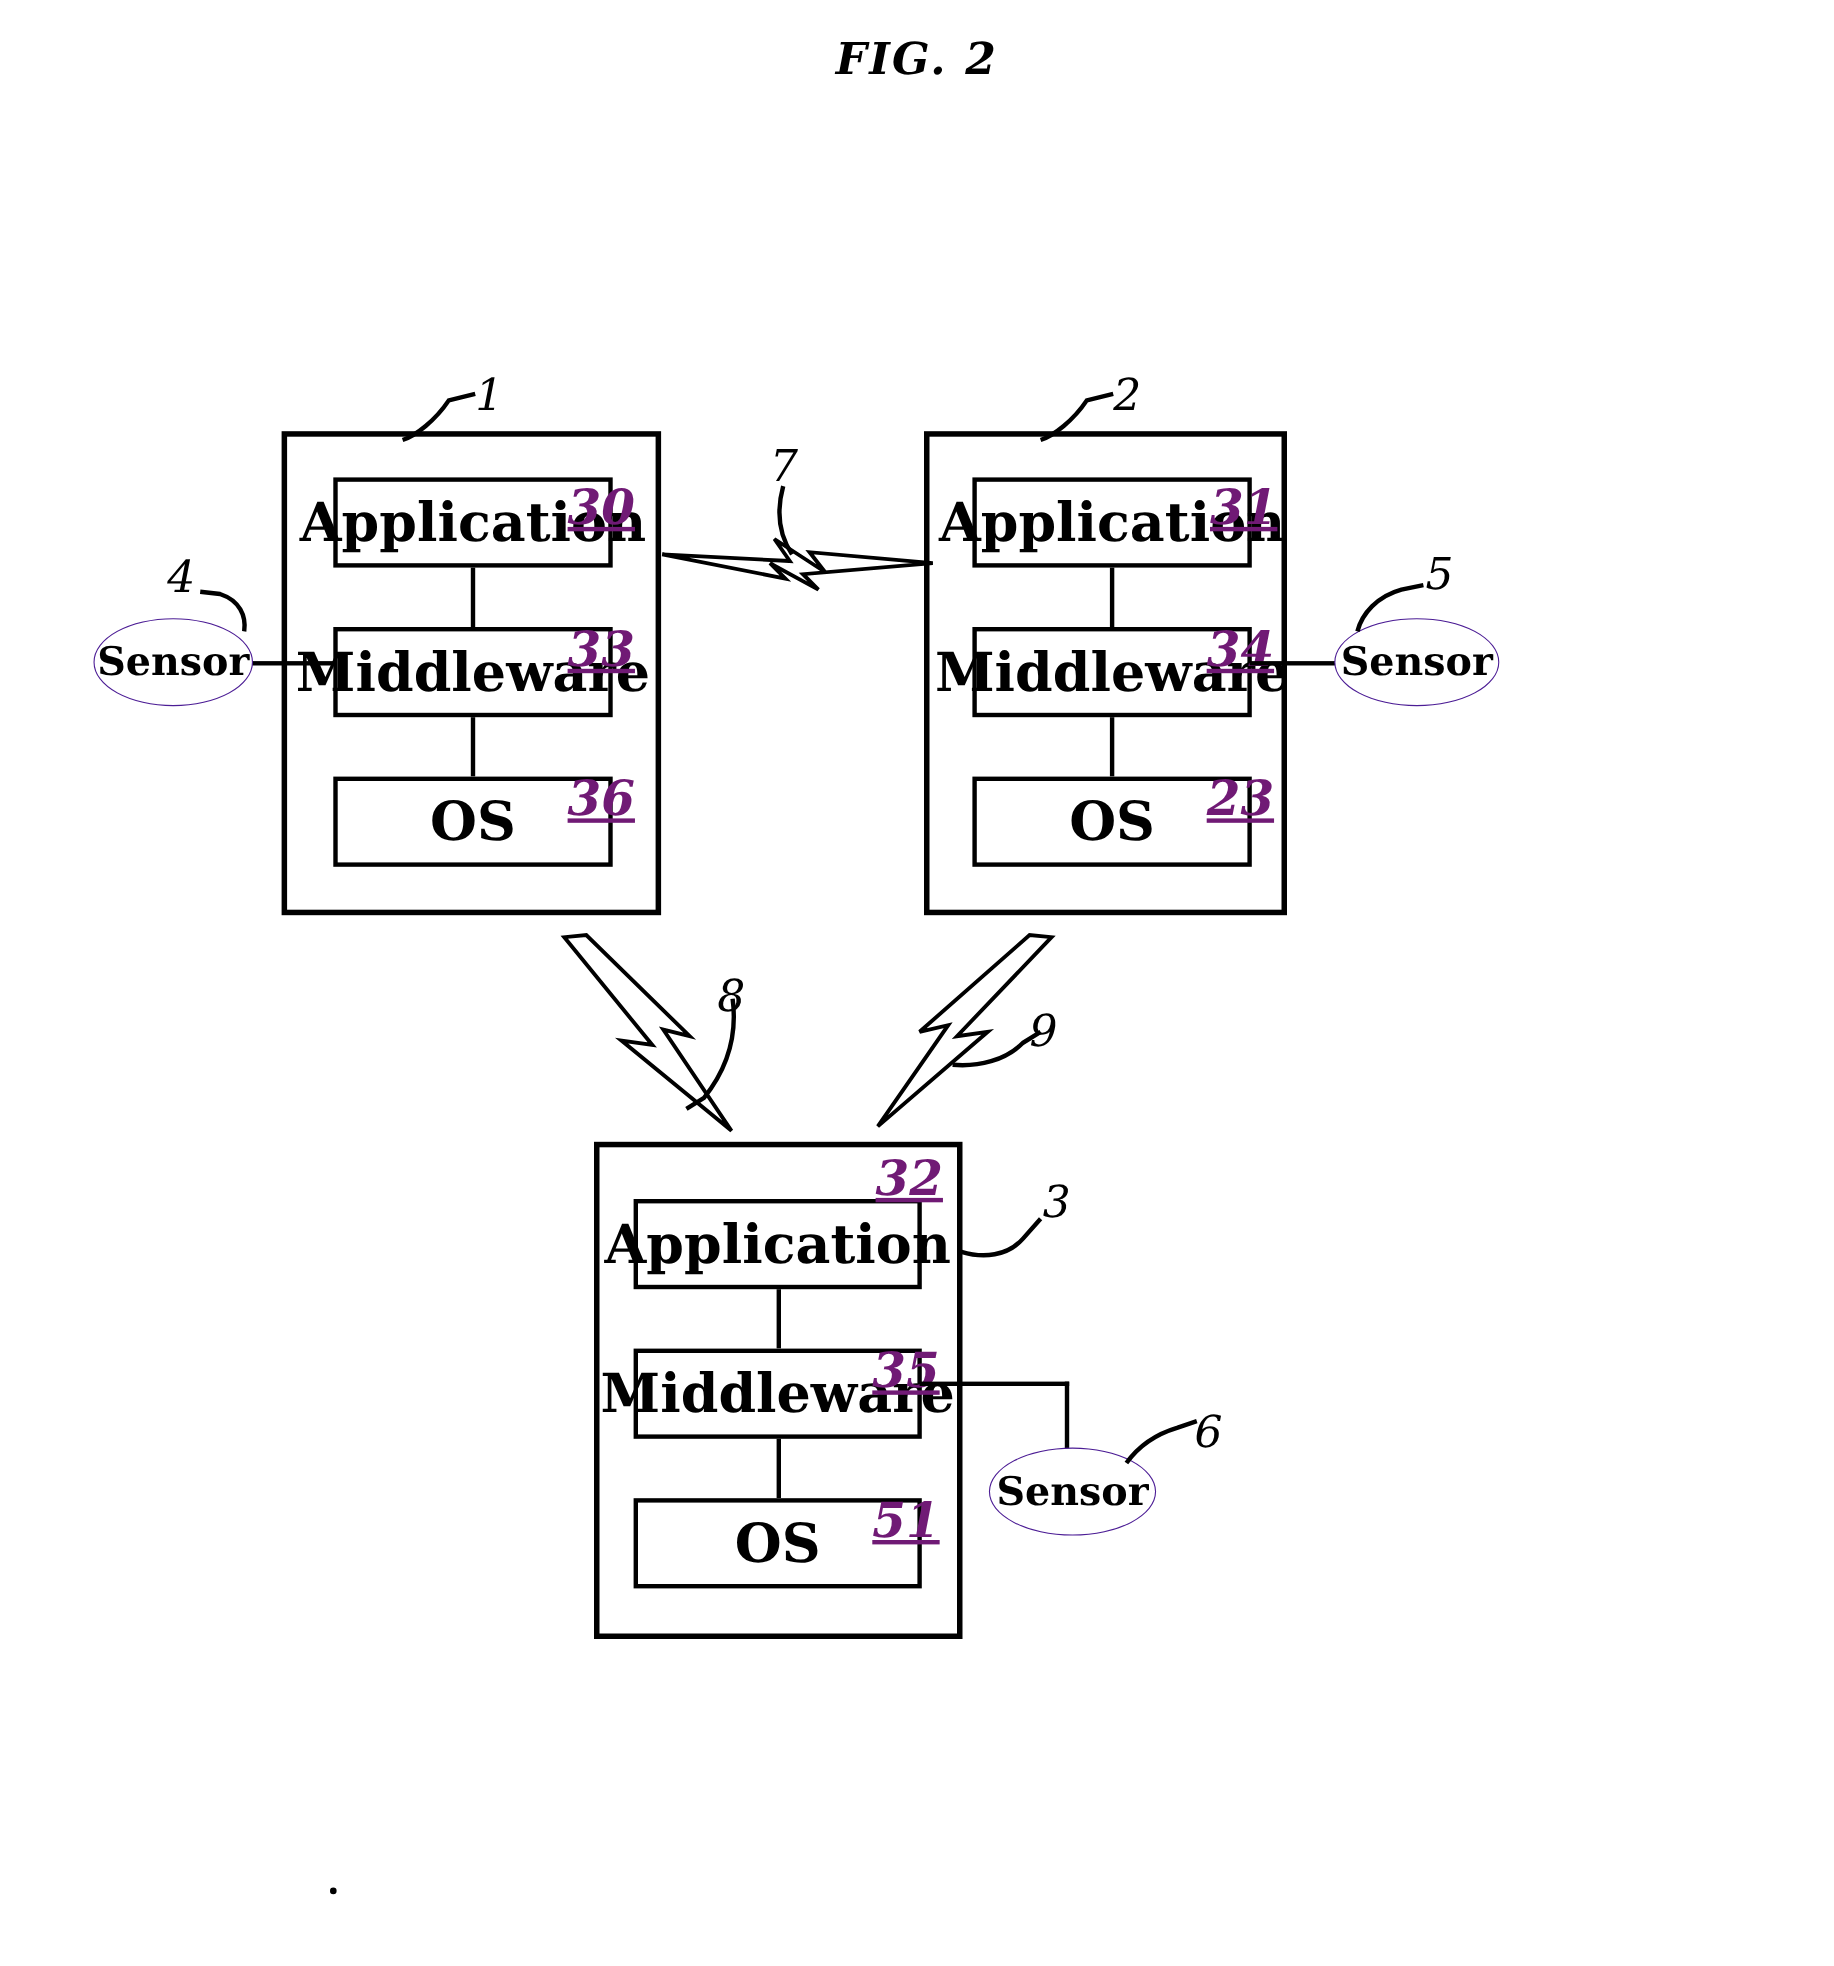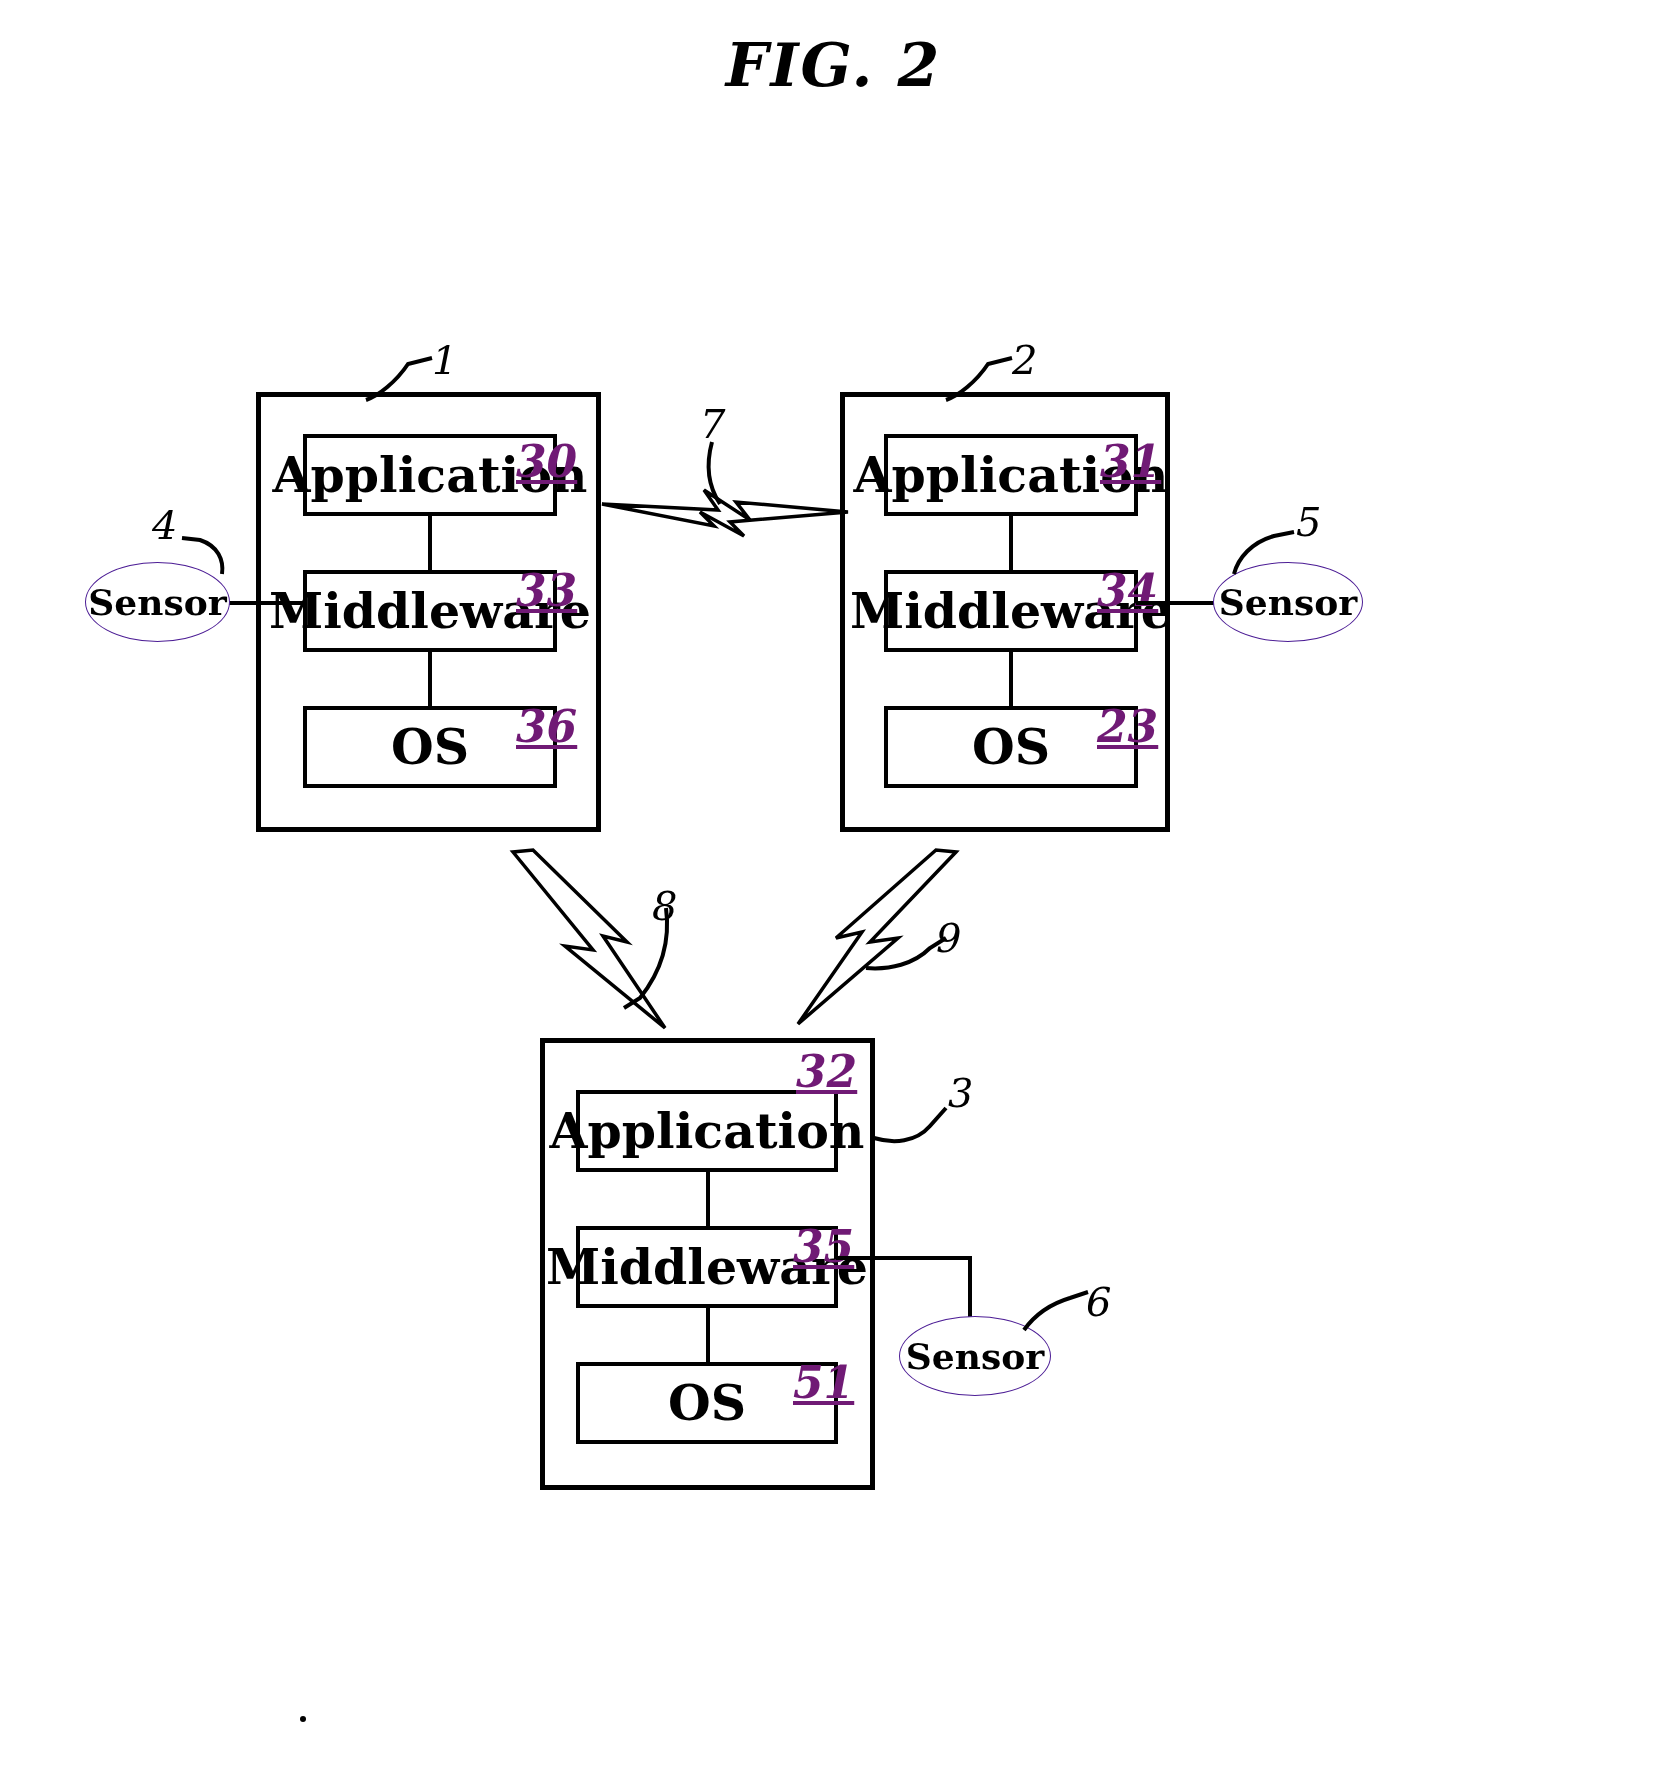--- a/index.html
+++ b/index.html
@@ -18,21 +18,21 @@
   }
   #fig-title {
     position: absolute;
     left: 0;
     top: 30px;
     width: 1667px;
     text-align: center;
     font-family: "DejaVu Serif", serif;
     font-style: italic;
     font-weight: 700;
-    font-size: 60px;
+    font-size: 40px;
     letter-spacing: 2px;
     color: #000;
   }
   .device {
     position: absolute;
     border: 5px solid #000;
     background: transparent;
     box-sizing: border-box;
   }
   .layer {

